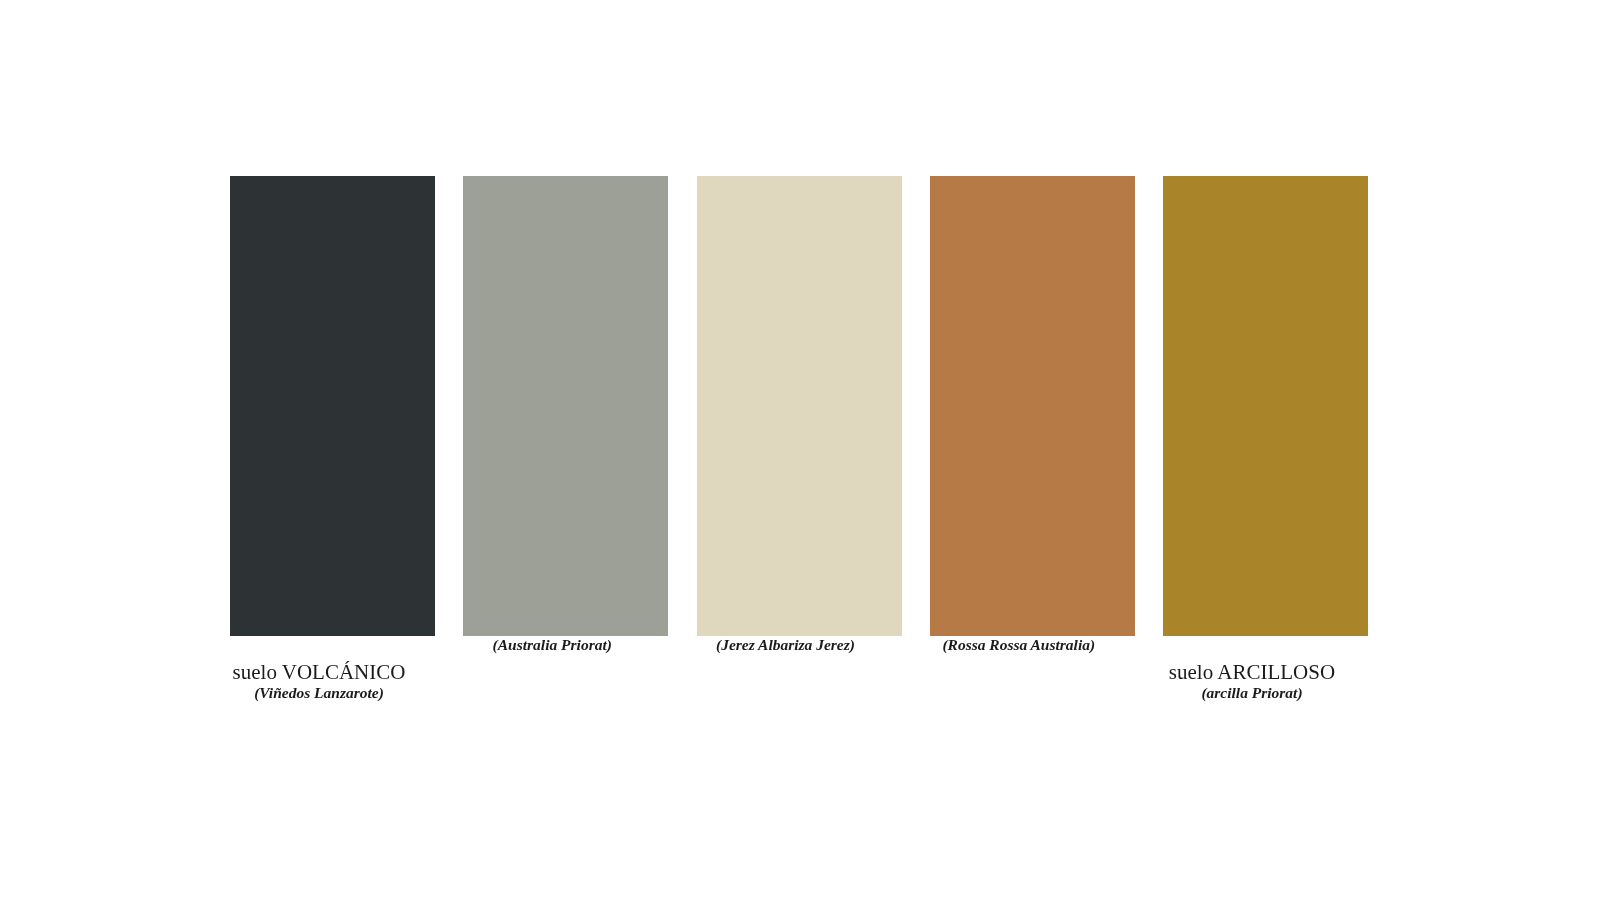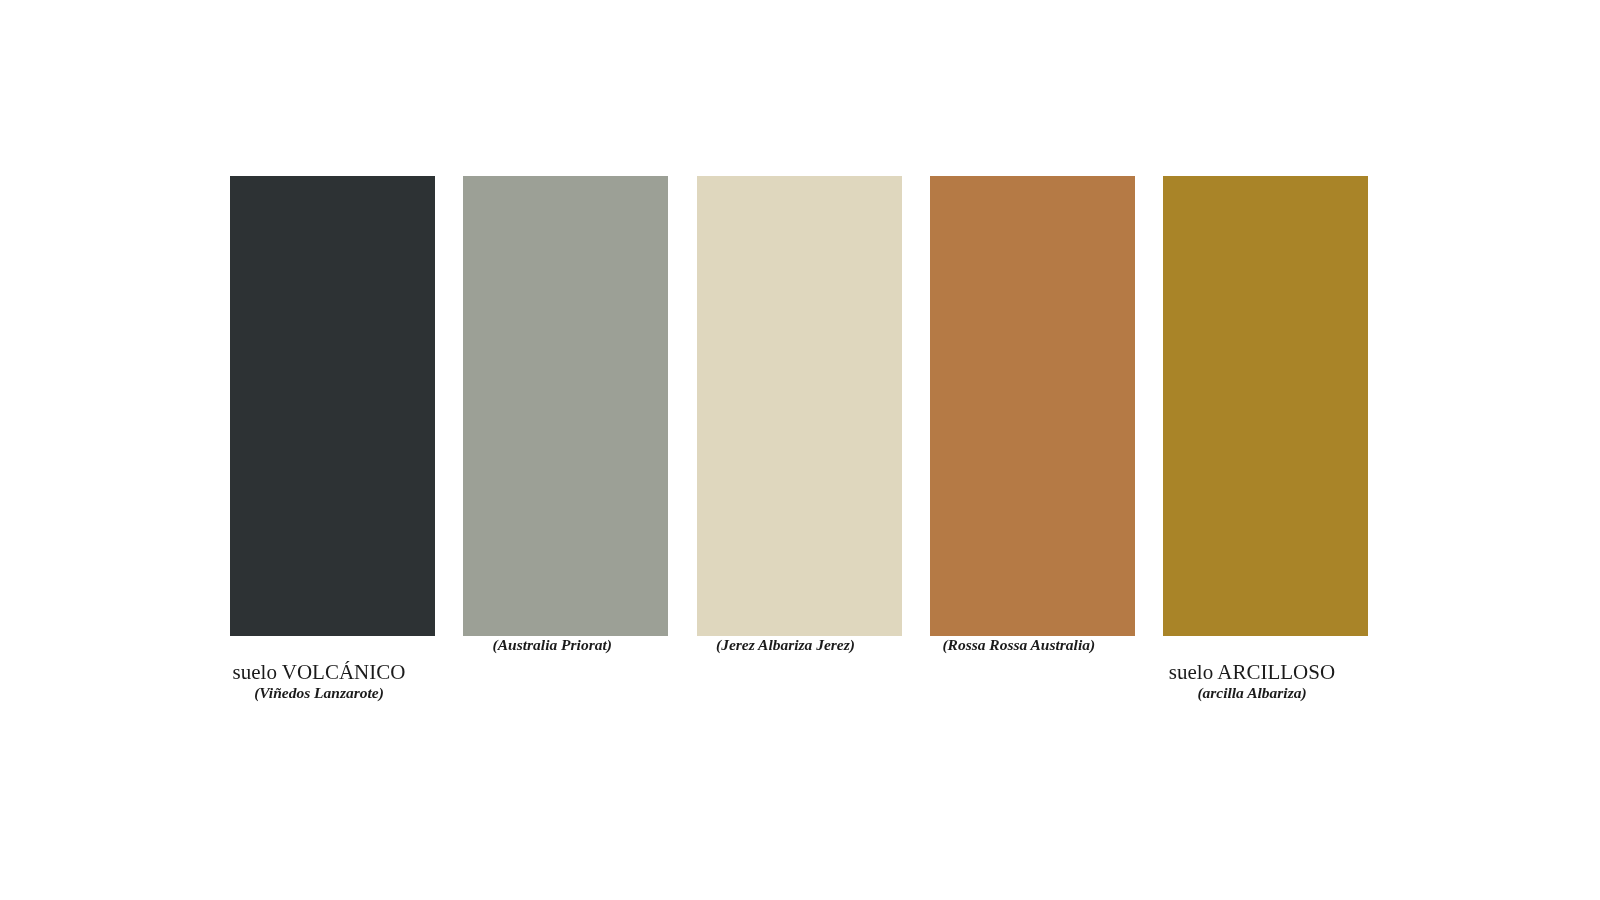--- a/index.html
+++ b/index.html
@@ -106,18 +106,18 @@
       <div class="swatch-chip" style="background: rgb(181, 122, 69);"></div>
       <div class="swatch-caption">
         <span class="swatch-origin">(Rossa Rossa Australia)</span>
       </div>
     </div>
 
     <div class="swatch-group">
       <div class="swatch-chip" style="background: rgb(169, 132, 40);"></div>
       <div class="swatch-caption">
         <span class="swatch-title">suelo ARCILLOSO</span>
-        <span class="swatch-origin">(arcilla Albariza)</span>
+        <span class="swatch-origin">(arcilla Priorat)</span>
       </div>
     </div>
 
   </div>
 </div>
 
 </body></html>

